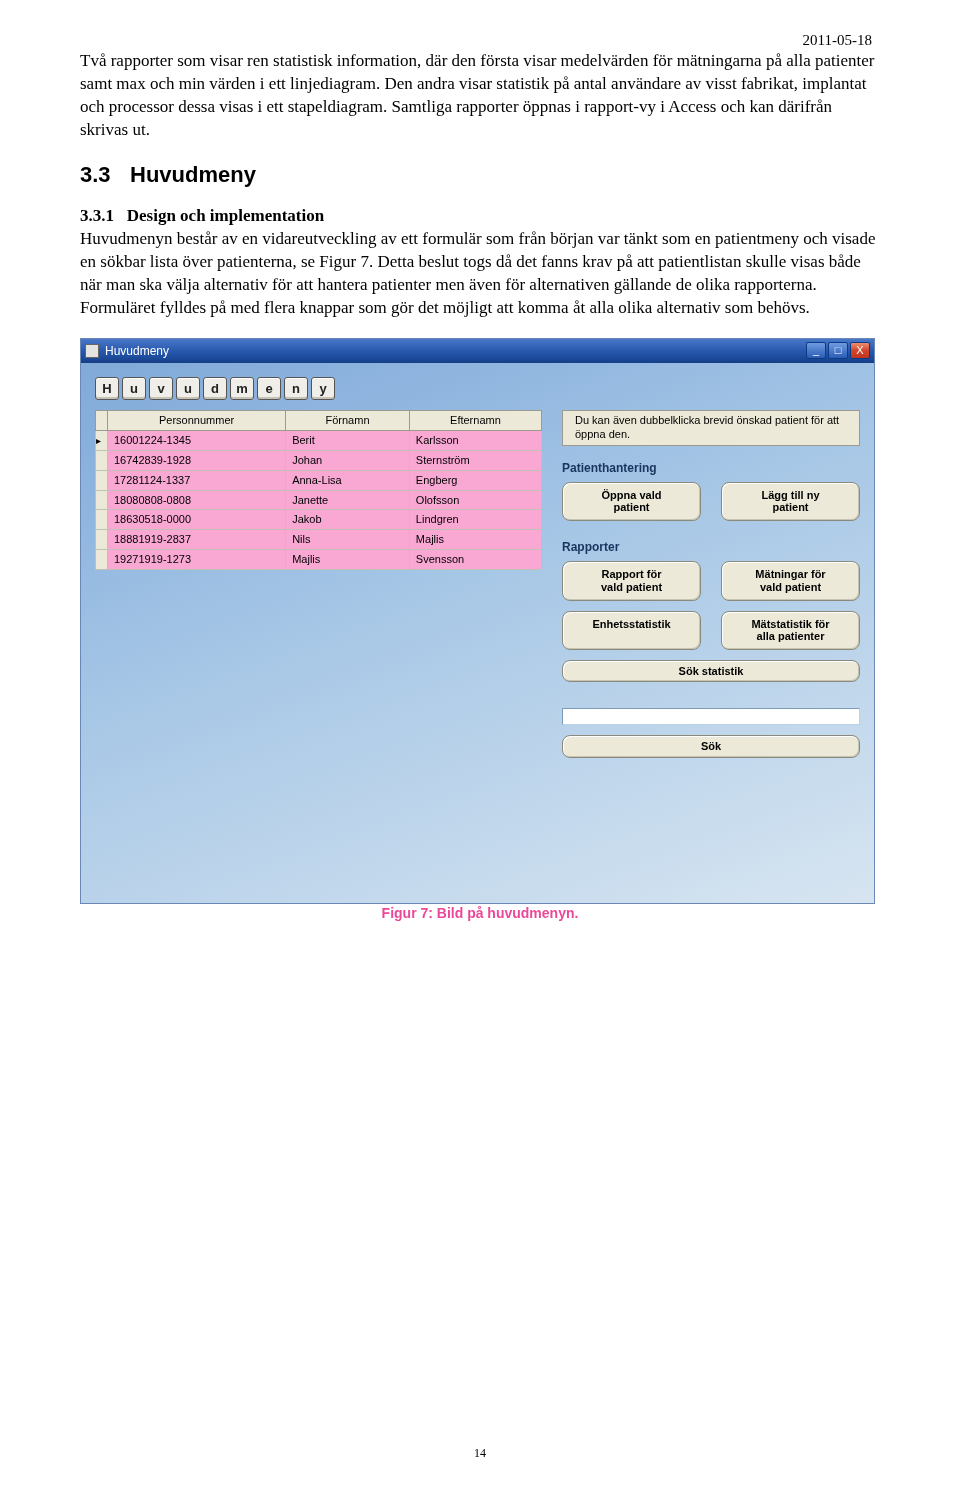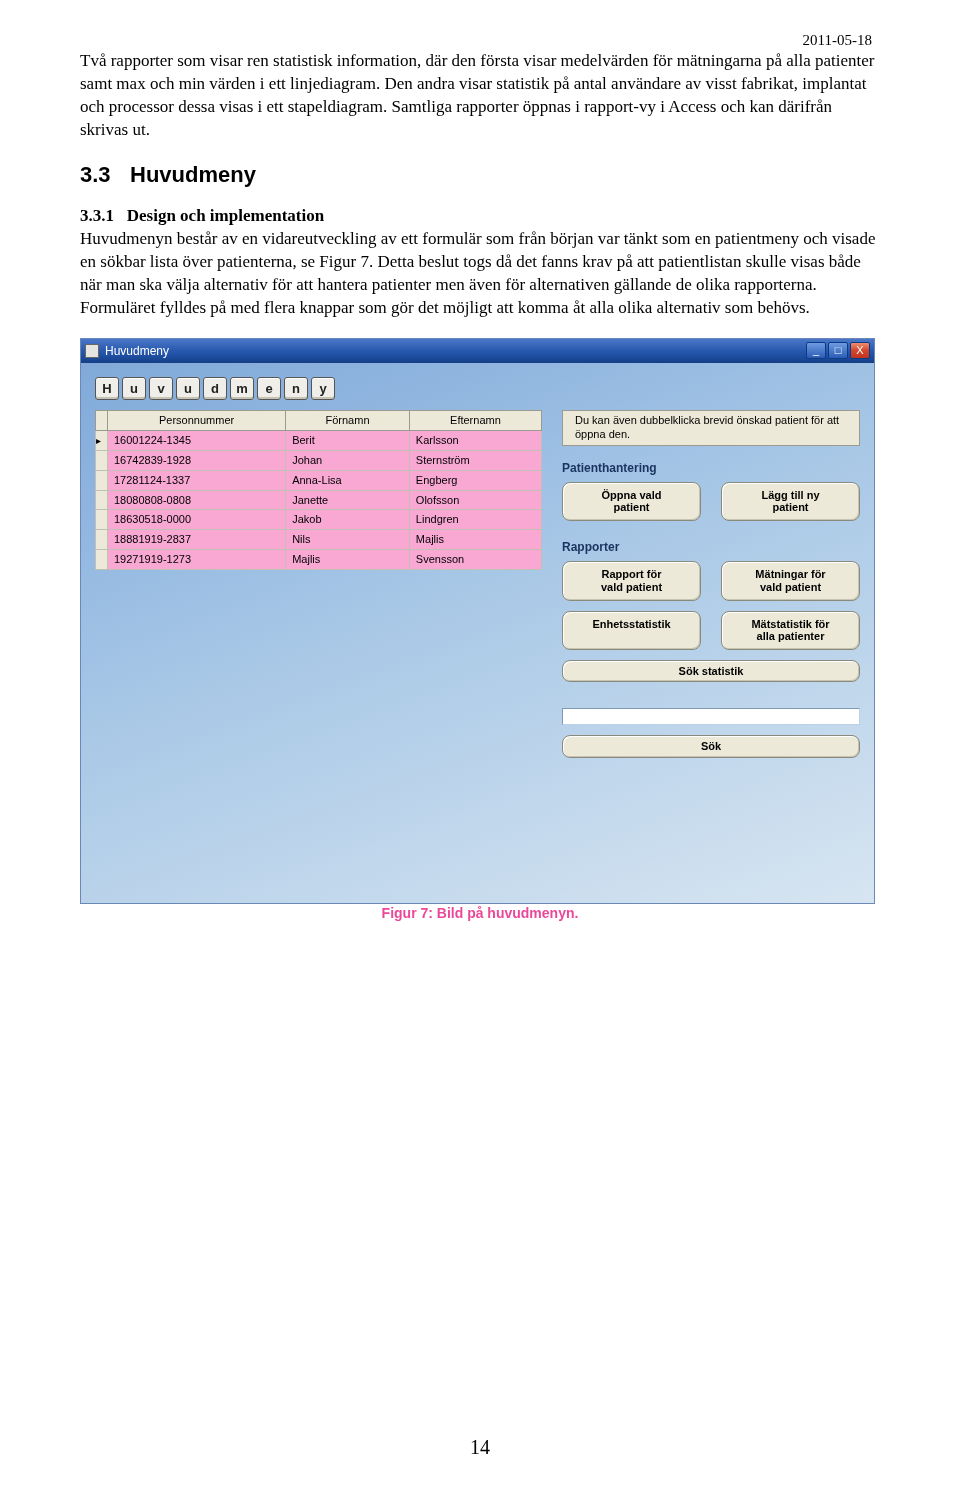--- a/index.html
+++ b/index.html
@@ -174,21 +174,21 @@
     font-weight:bold;
     color:#ec4899;
     font-size:14px;
     text-align:center;
   }
   .page-num {
     position:absolute;
     bottom:26px;
     left:0; right:0;
     text-align:center;
-    font-size:20px;
+    font-size:12px;
   }
 </style>
 </head>
 <body>
 
 <div class="page">
   <div class="date-top">2011-05-18</div>
 
   <div class="body-text">
     <p>Två rapporter som visar ren statistisk information, där den första visar medelvärden för mätningarna på alla patienter samt max och min värden i ett linjediagram. Den andra visar statistik på antal användare av visst fabrikat, implantat och processor dessa visas i ett stapeldiagram. Samtliga rapporter öppnas i rapport-vy i Access och kan därifrån skrivas ut.</p>

